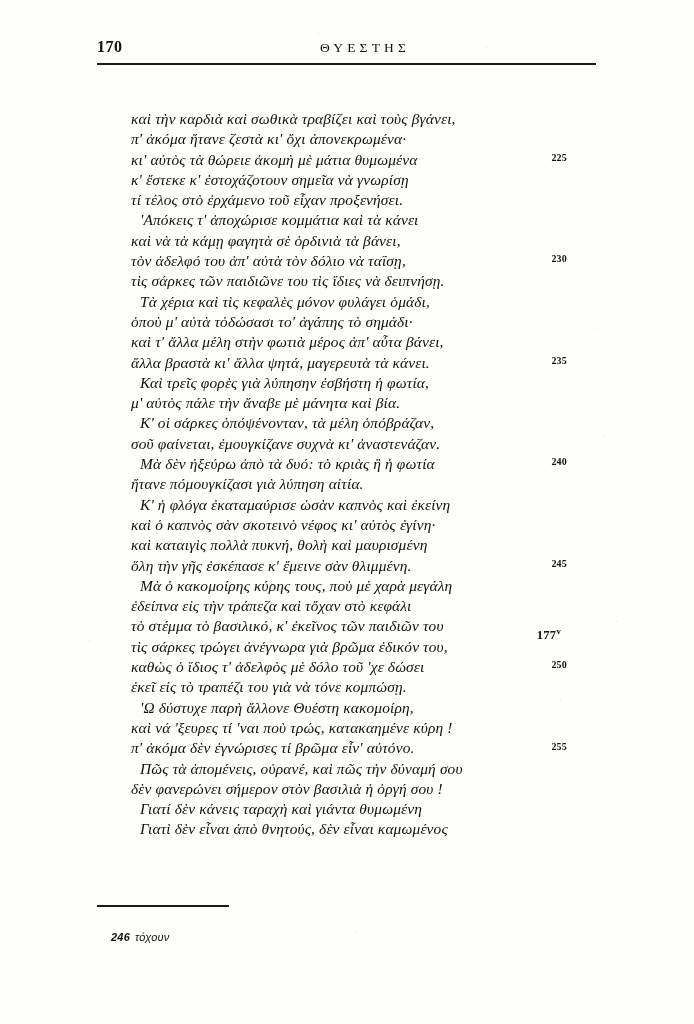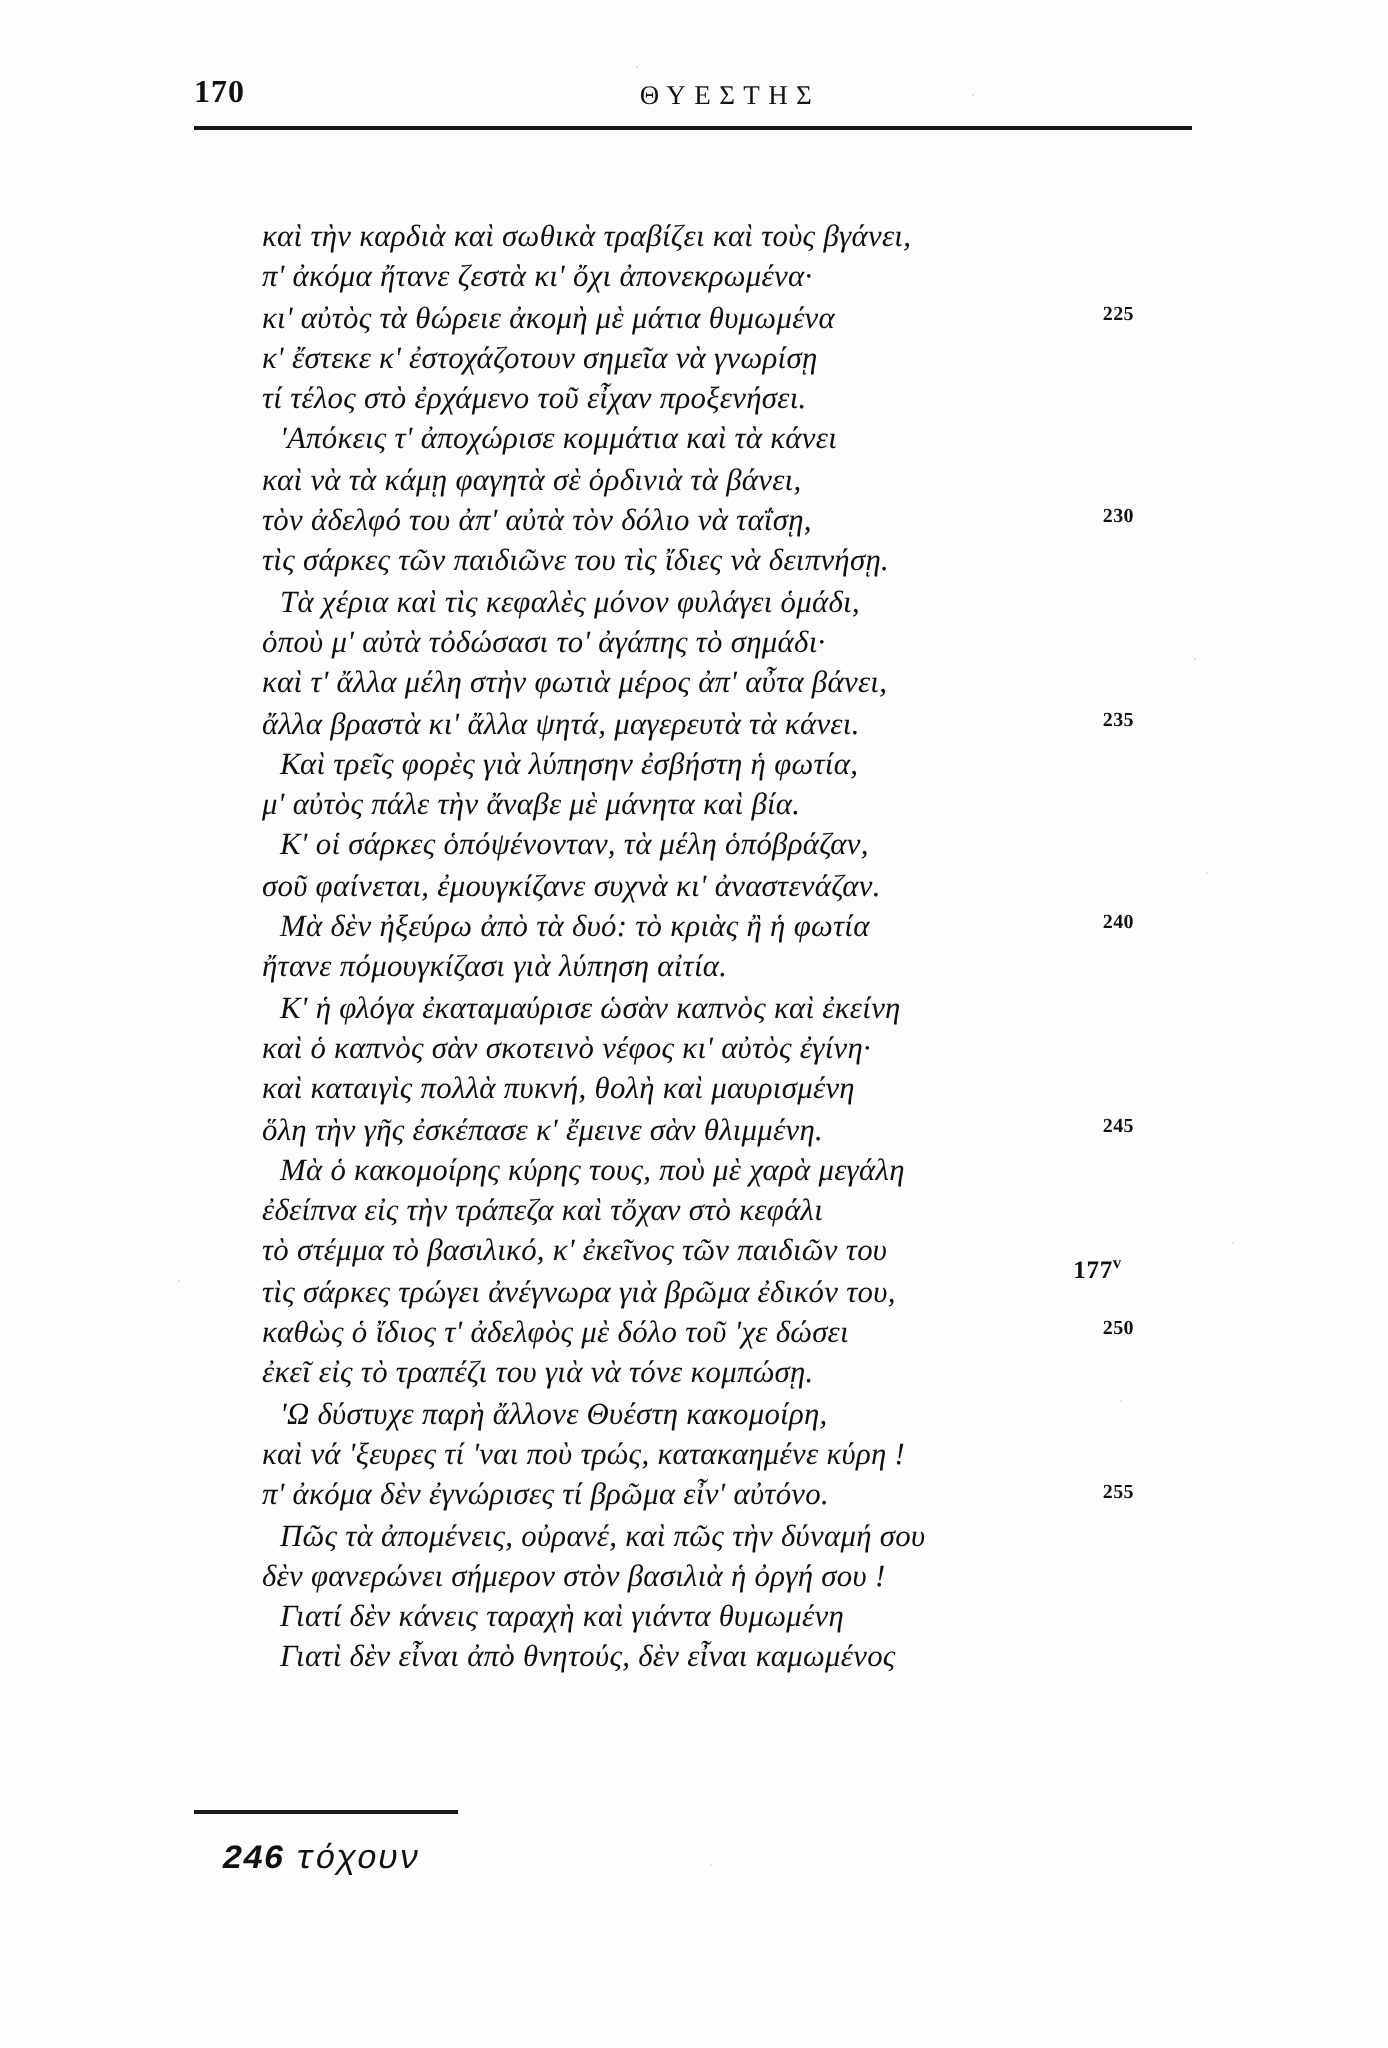--- a/index.html
+++ b/index.html
@@ -122,25 +122,25 @@
     left: 97px;
     top: 905px;
     width: 500px;
   }
   .footnote-rule {
     width: 132px;
     height: 0;
     border-top: 2.2px solid #1a1a1a;
   }
   .footnote-text {
-    margin-top: 14px;
+    margin-top: 24px;
     margin-left: 14px;
     font-style: italic;
-    font-size: 17px;
-    font-family: Liberation Mono, monospace;
+    font-size: 11px;
+    font-family: Liberation Sans, sans-serif;
     letter-spacing: 0.2px;
   }
   .footnote-num {
     font-style: italic;
     font-weight: bold;
     margin-right: 5px;
   }
 
   
   .speck {

